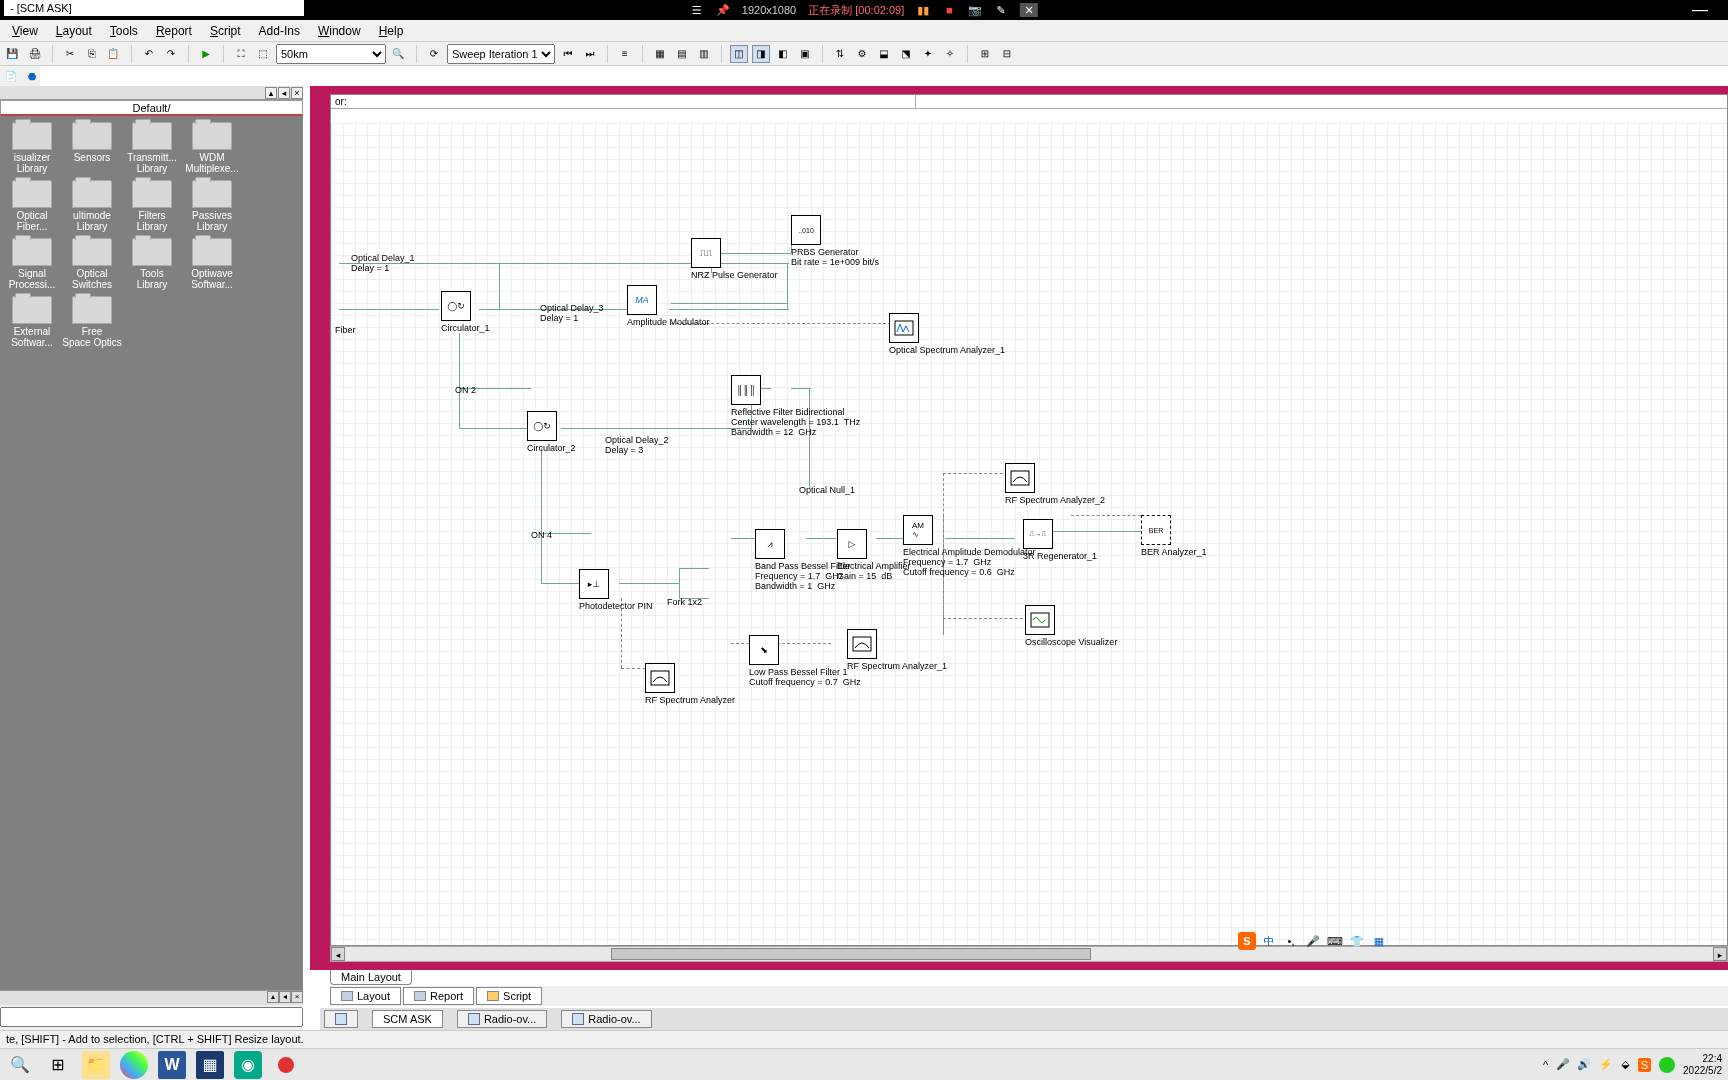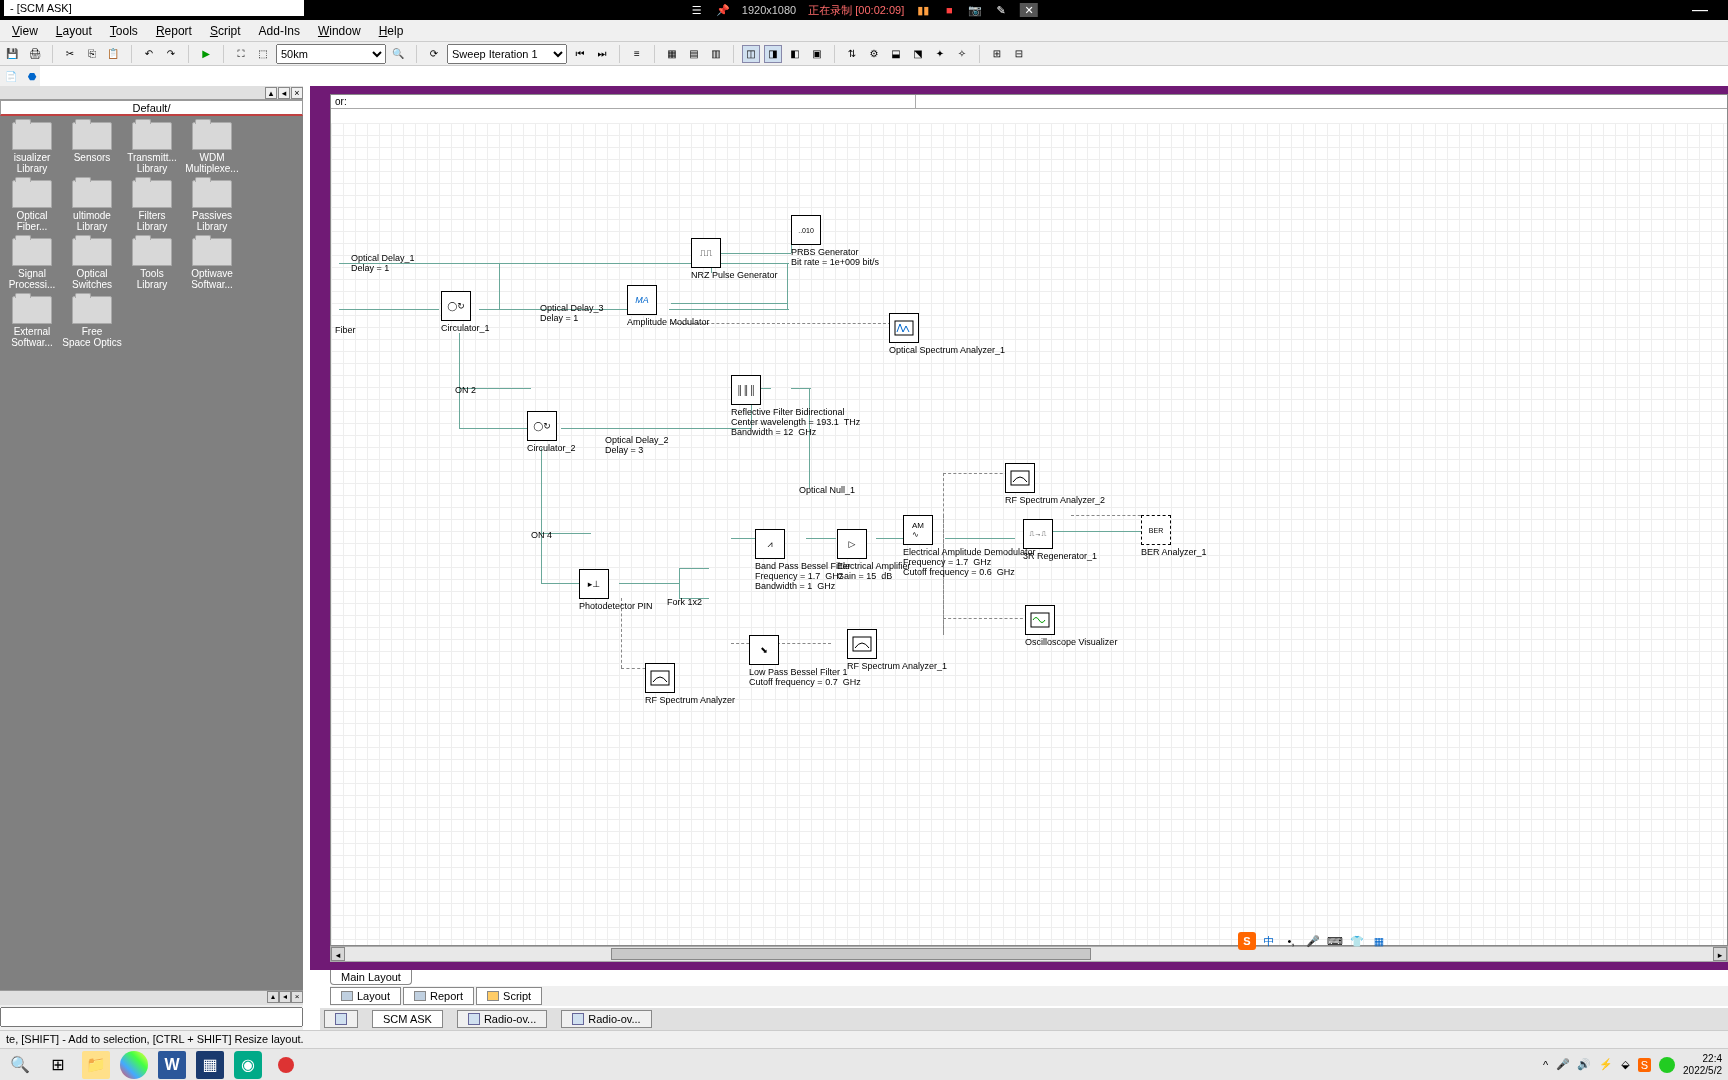--- a/index.html
+++ b/index.html
@@ -18,21 +18,21 @@
 .menu-bar { position: absolute; top: 20px; left: 0; right: 0; height: 22px; background: #f0f0f0; display: flex; align-items: center; padding-left: 4px; gap: 2px; font-size: 12px; border-bottom: 1px solid #ccc; }
 .menu-bar .menu-item { padding: 2px 8px; cursor: pointer; }
 .menu-bar .menu-item .ul { text-decoration: underline; }
 
 
 .toolbar { position: absolute; top: 42px; left: 0; right: 0; height: 24px; background: #f0f0f0; display: flex; align-items: center; padding-left: 4px; gap: 4px; border-bottom: 1px solid #ccc; }
 .toolbar .tb-btn { width: 18px; height: 18px; border: 1px solid transparent; background: #f0f0f0; cursor: pointer; display: inline-flex; align-items: center; justify-content: center; font-size: 10px; }
 .toolbar .sep { width: 1px; height: 18px; background: #ccc; margin: 0 4px; }
 .toolbar select { font-size: 11px; height: 20px; }
 .toolbar .zoom-sel { width: 110px; }
-.toolbar .sweep-sel { width: 120px; }
+.toolbar .sweep-sel { width: 108px; }
 
 
 .toolbar2 { position: absolute; top: 66px; left: 0; width: 40px; height: 20px; background: #f0f0f0; display: flex; align-items: center; gap: 4px; padding-left: 4px; }
 .toolbar2 .tb-btn { width: 16px; height: 16px; display: inline-flex; align-items: center; justify-content: center; font-size: 10px; cursor: pointer; }
 
 
 .lib-panel { position: absolute; top: 86px; left: 0; width: 303px; bottom: 50px; background: #808080; }
 .lib-panel .lib-top { height: 14px; background: #e0e0e0; display: flex; justify-content: flex-end; align-items: center; font-size: 9px; border-bottom: 1px solid #999; }
 .lib-panel .lib-top .ctl { width: 12px; height: 12px; border: 1px solid #888; margin-left: 1px; text-align: center; line-height: 10px; cursor: pointer; background: #f0f0f0; }
 .lib-panel .lib-header { background: #fff; border: 1px solid #999; height: 16px; font-size: 11px; text-align: center; line-height: 14px; border-bottom: 2px solid #c04040; }
@@ -40,21 +40,21 @@
 .lib-item { width: 60px; text-align: center; font-size: 10px; color: #fff; margin-bottom: 6px; cursor: pointer; }
 .lib-item .folder { width: 40px; height: 28px; margin: 0 auto 2px; background: #d8d8d8; border: 1px solid #aaa; border-radius: 2px 2px 0 0; position: relative; }
 .lib-item .folder::before { content: ""; position: absolute; top: -4px; left: 2px; width: 14px; height: 4px; background: #d8d8d8; border: 1px solid #aaa; border-bottom: none; border-radius: 2px 2px 0 0; }
 .lib-item .label { line-height: 11px; }
 
 .lib-bottom { position: absolute; bottom: 0; left: 0; right: 0; height: 40px; background: #f0f0f0; border-top: 1px solid #999; }
 .lib-bottom .bar { height: 14px; background: #e0e0e0; display: flex; justify-content: flex-end; font-size: 9px; }
 .lib-bottom input { width: 100%; height: 20px; font-size: 11px; margin-top: 2px; }
 
 
-.canvas-wrap { position: absolute; top: 86px; left: 310px; right: 0; bottom: 110px; background: #701a75; padding: 8px; }
+.canvas-wrap { position: absolute; top: 86px; left: 310px; right: 0; bottom: 110px; background: #be185d; padding: 8px; }
 .canvas { position: absolute; top: 8px; left: 20px; right: 0; bottom: 24px; background: #fff; border: 1px solid #888; overflow: hidden; }
 .canvas .info-bar { display: flex; font-size: 10px; border-bottom: 1px solid #aaa; }
 .canvas .info-bar .cell { border-right: 1px solid #aaa; padding: 1px 4px; white-space: nowrap; }
 .canvas .info-bar .cell.w1 { flex: 0 0 290px; }
 .canvas .info-bar .cell.w2 { flex: 0 0 300px; }
 .canvas .info-bar .cell.w3 { flex: 1; }
 .canvas .grid { position: absolute; top: 28px; left: 0; right: 0; bottom: 0;
   background-image: linear-gradient(#eee 1px, transparent 1px), linear-gradient(90deg, #eee 1px, transparent 1px);
   background-size: 12px 12px; }
 

